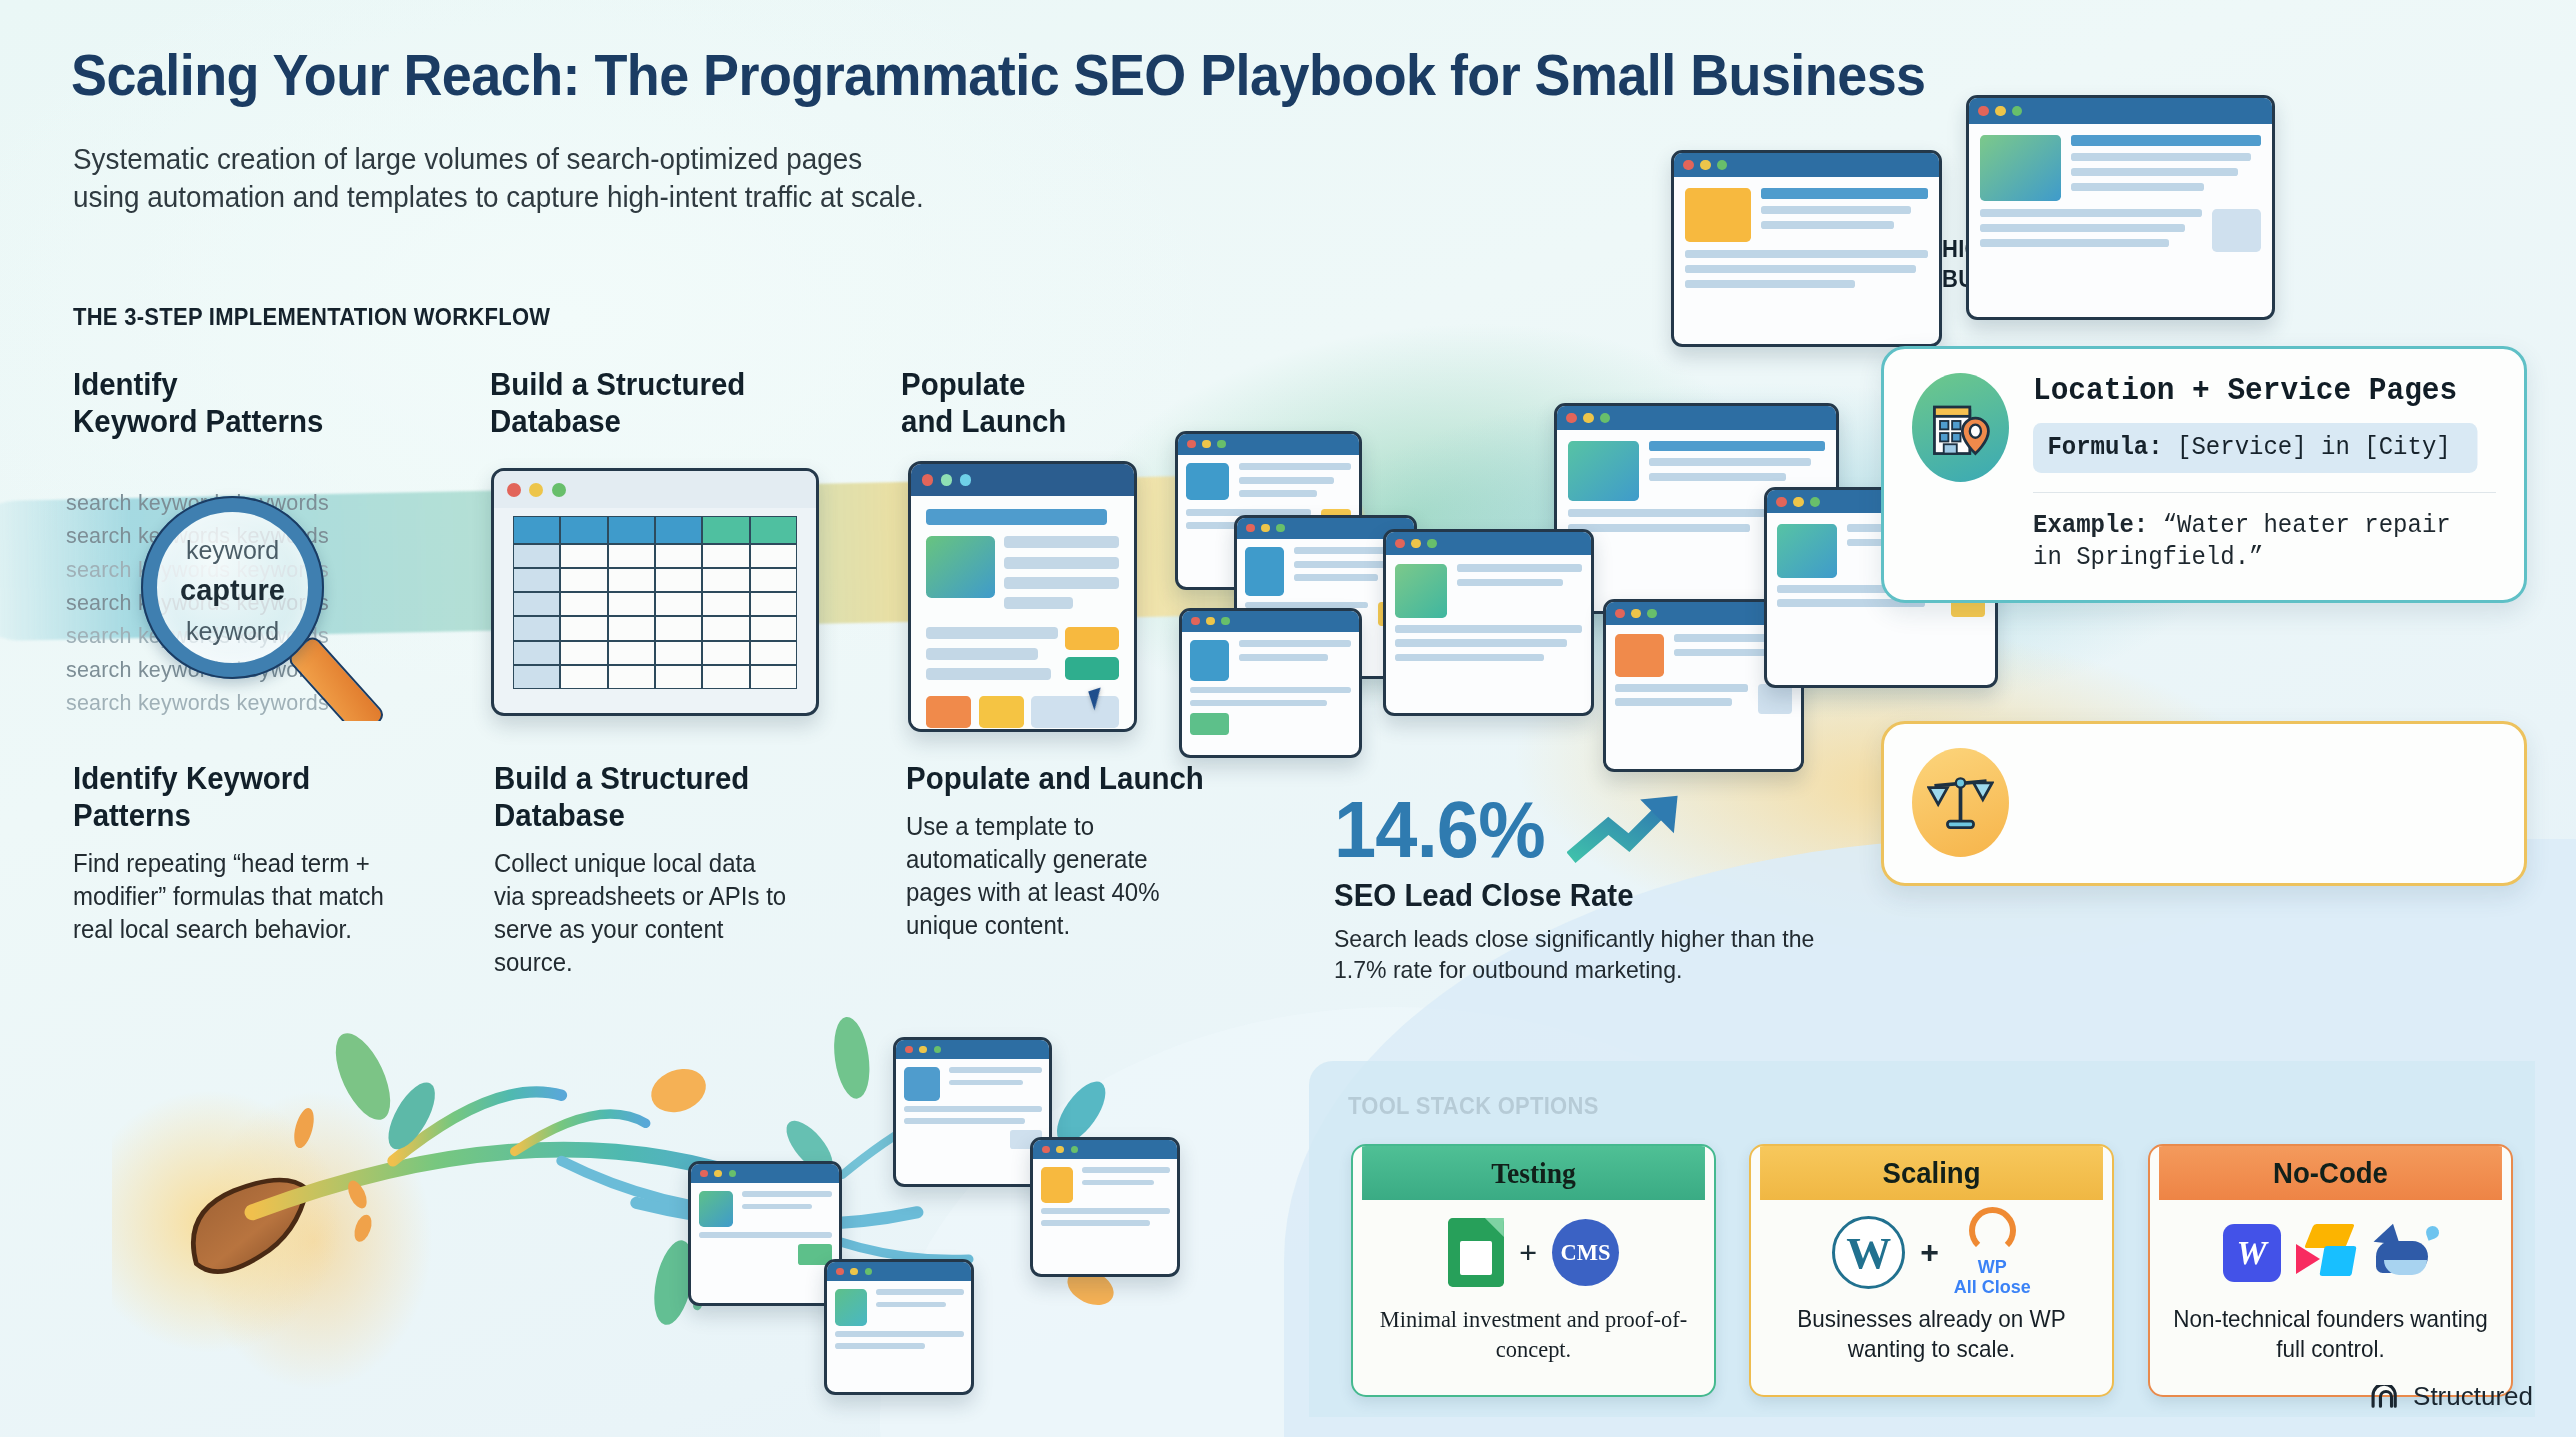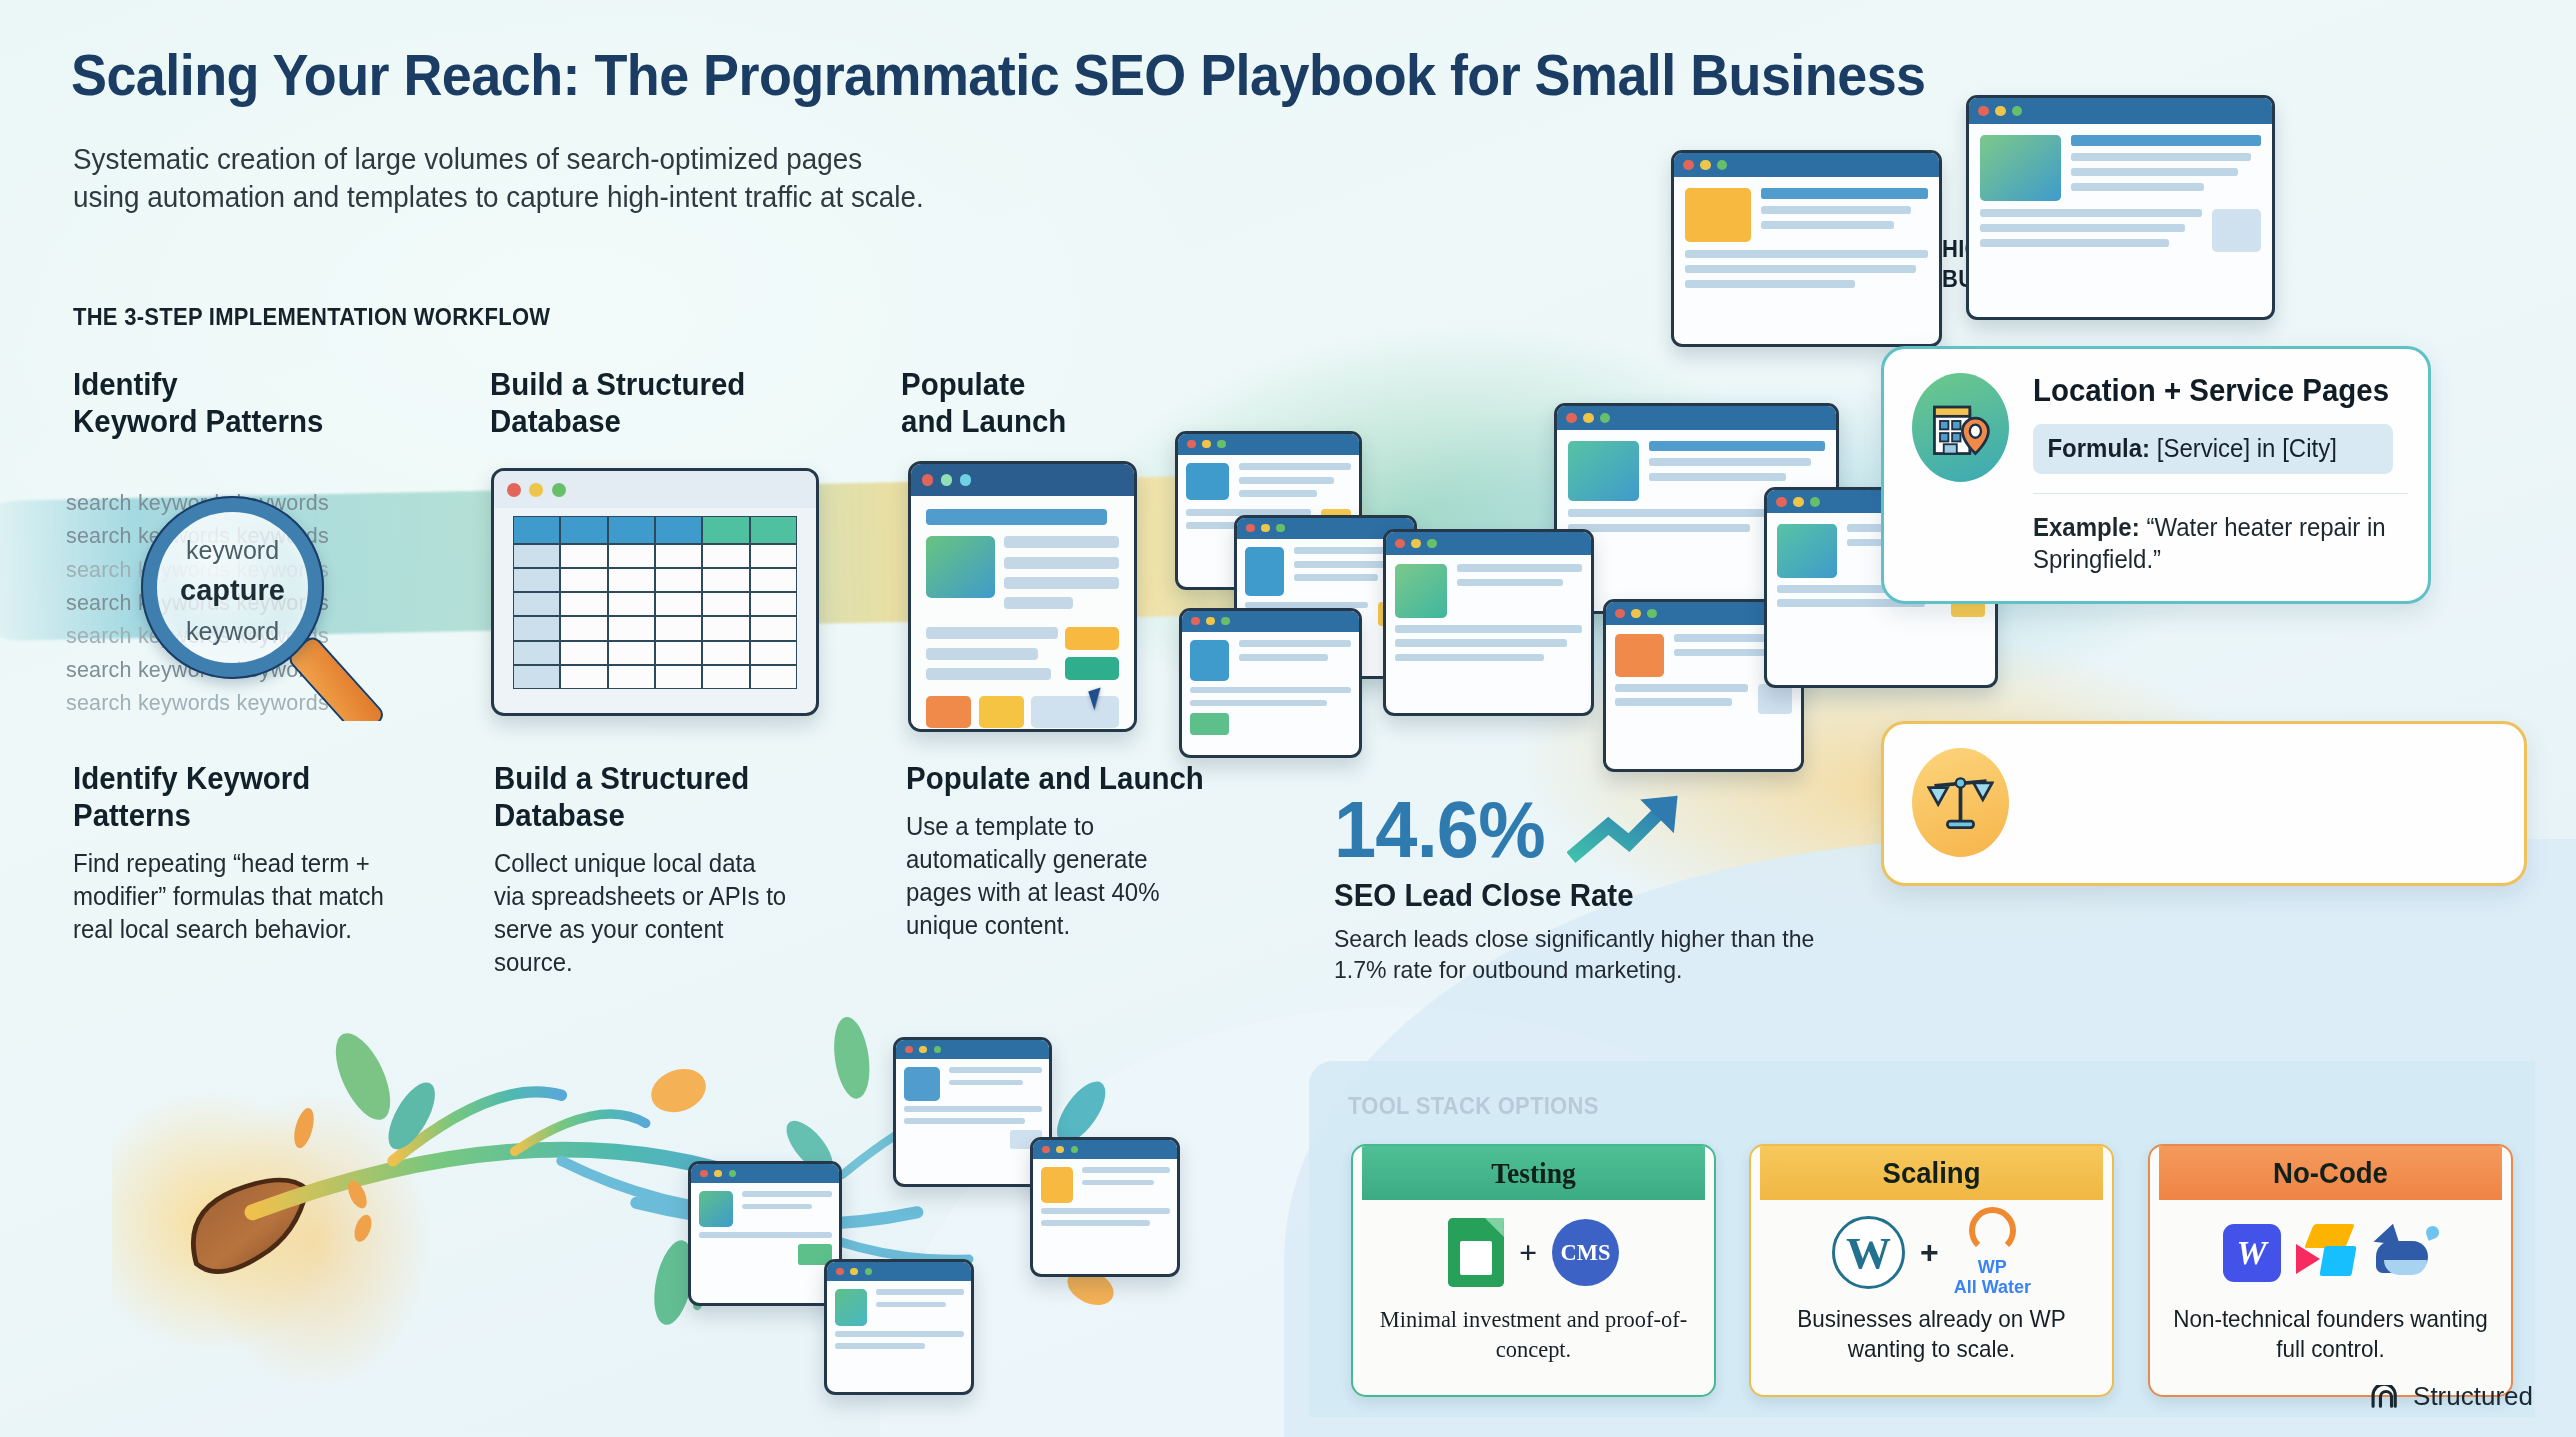--- a/index.html
+++ b/index.html
@@ -136,21 +136,21 @@
                display:inline-block; vertical-align:middle; transform:scaleX(.96); transform-origin:left center; }
   #stat-arrow{ display:inline-block; vertical-align:middle; margin-left:9.4px; }
   #stat-label{ font-size:31px; font-weight:bold; color:#14212b; margin-top:1.9px;
                transform:scaleX(.95); transform-origin:left center; }
   #stat-desc{ font-size:24px; line-height:1.3; color:#222b31; margin-top:9.4px;
               transform:scaleX(.96); transform-origin:left center; }
 
   
   .fcard{ position:absolute; background:#fdfefd; border-radius:24px; padding:24px 28px 26px 28px;
           box-shadow:0 9.4px 24px rgba(30,70,100,.12); display:flex; gap:24px; }
-  #fcard-1{ left:1881px; top:346px; width:550px; border:3.7px solid #5fc0c6; }
+  #fcard-1{ left:1881px; top:346px; width:646px; border:3.7px solid #5fc0c6;font-family:Liberation Mono, monospace; }
   #fcard-2{ left:1881px; top:721px; width:646px; border:3.7px solid #edc25d; }
   .fc-icon{ width:97px; height:109px; border-radius:50%; flex:0 0 97px;
             display:flex; align-items:center; justify-content:center; }
   .fc-icon.teal{ background:linear-gradient(160deg,#6ec98a,#3aa9b5); }
   .fc-icon.amber{ background:linear-gradient(160deg,#fcd57c,#f6b44a); }
   .fc-main{ flex:1; }
   .fc-title{ font-size:31px; font-weight:bold; color:#111d26; margin-bottom:15px;
              transform:scaleX(.95); transform-origin:left center; white-space:nowrap; }
   .fc-formula{ background:#d9e9f4; border-radius:8.4px; padding:10.3px 15px; font-size:25px; color:#16222b;
                transform:scaleX(.96); transform-origin:left center; }
@@ -834,21 +834,21 @@
   </div>
 
   <div class="tcard" id="tcard-2">
     <div class="tc-head">Scaling</div>
     <div class="tc-logos">
       <div class="logo-wp">W</div>
       <div class="plus">+</div>
       <div class="logo-wpai">
         <div class="ring"></div>
         <div class="t1">WP</div>
-        <div class="t1">All Water</div>
+        <div class="t1">All Close</div>
       </div>
     </div>
     <div class="tc-desc">Businesses already on WP wanting to scale.</div>
   </div>
 
   <div class="tcard" id="tcard-3">
     <div class="tc-head">No-Code</div>
     <div class="tc-logos">
       <div class="logo-webflow">W</div>
       <div class="logo-airtable">

